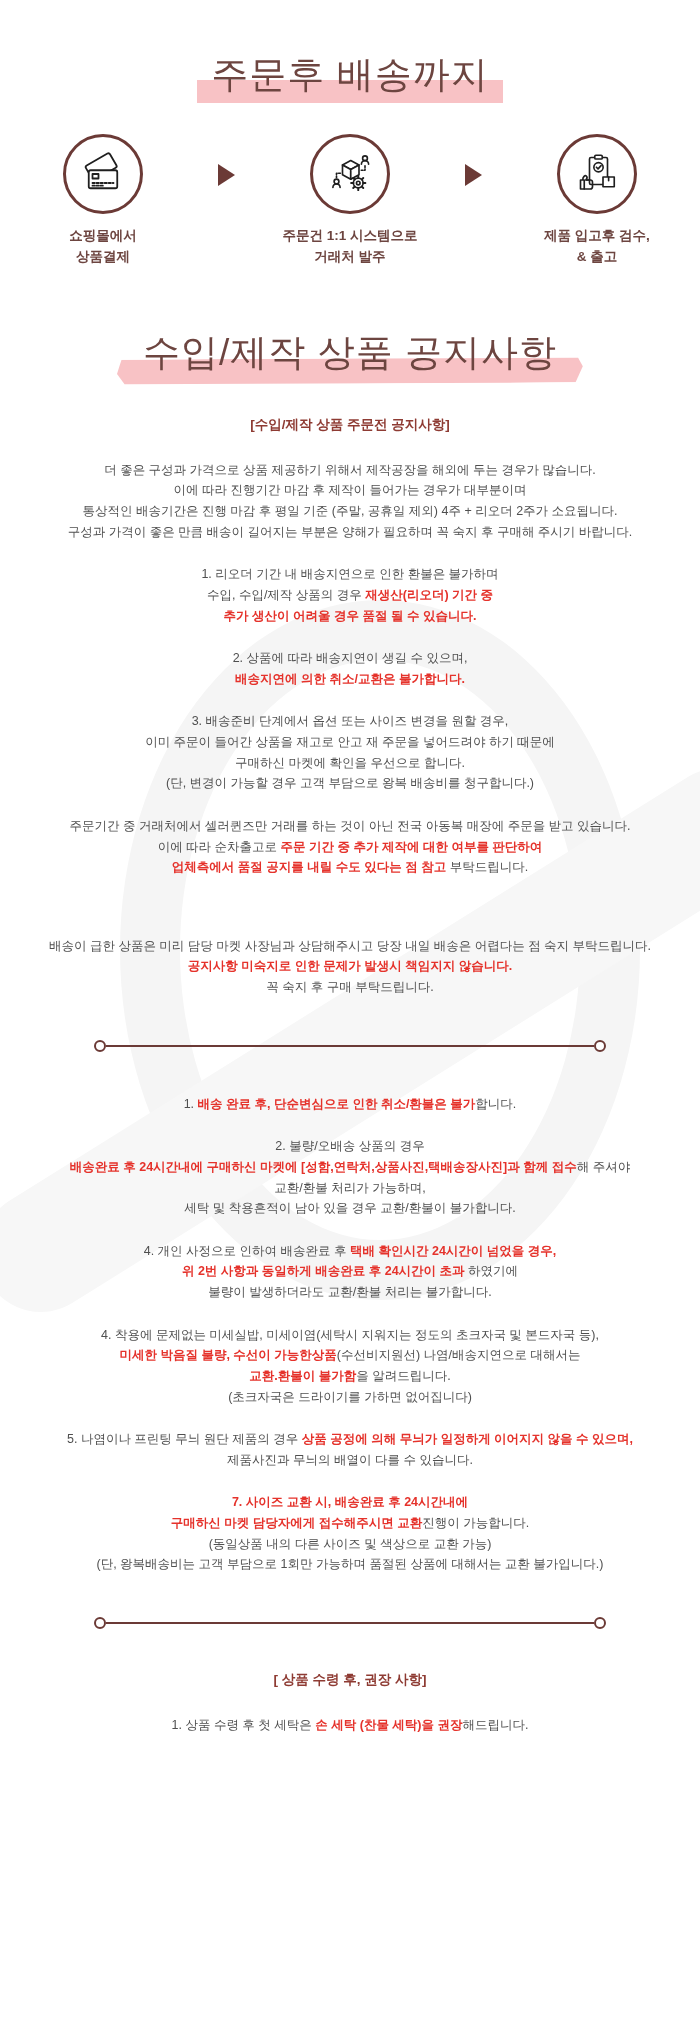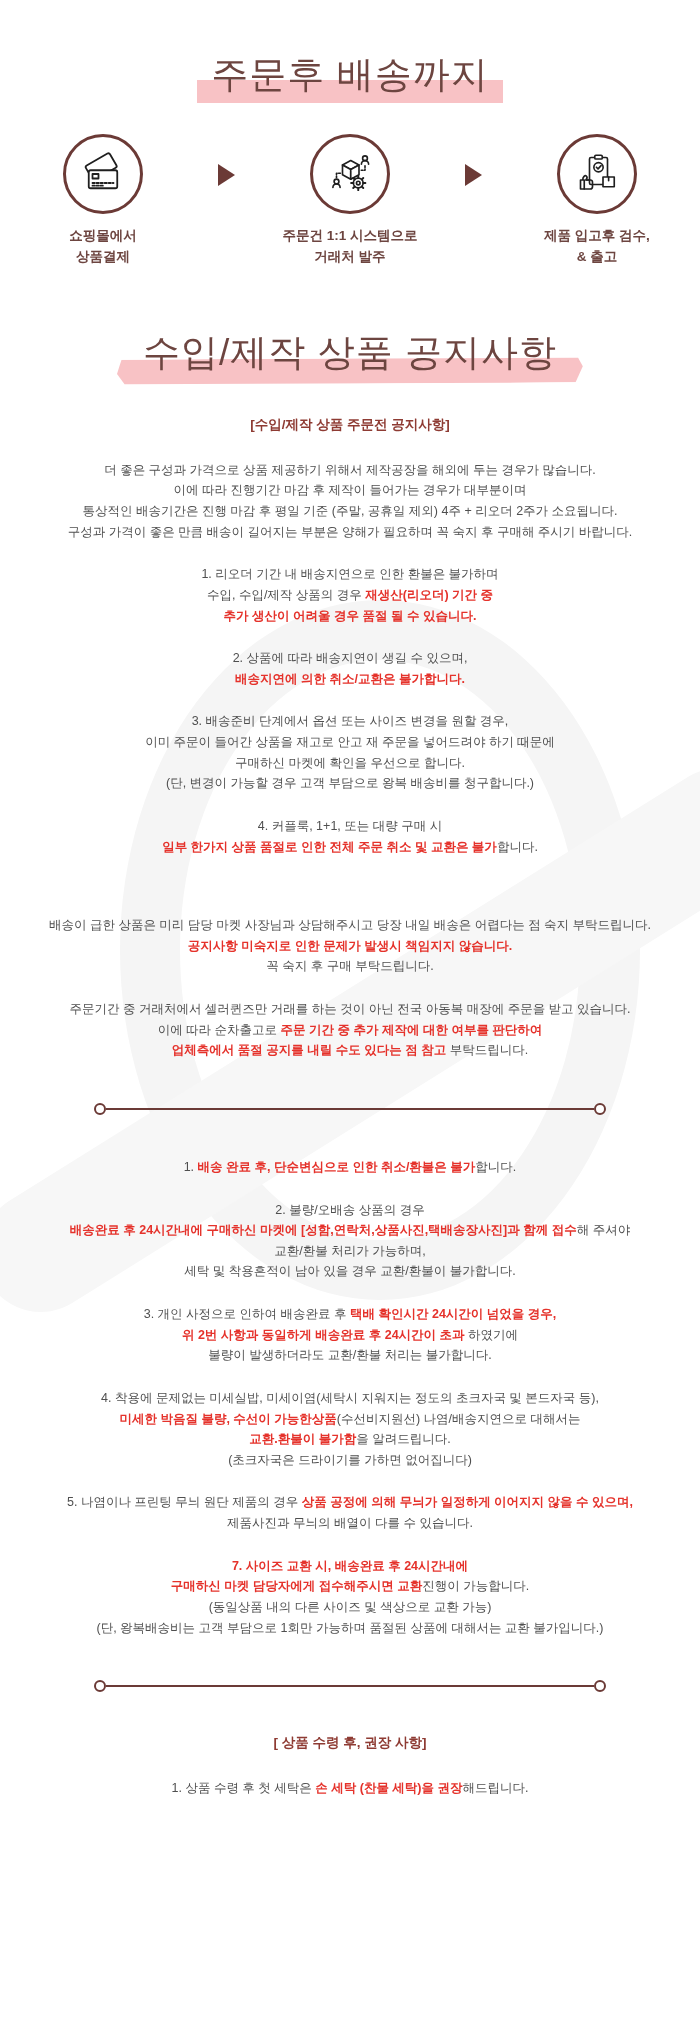--- a/index.html
+++ b/index.html
@@ -170,31 +170,30 @@
       <span class="big-title">수입/제작 상품 공지사항</span>
     </span>
   </div>
 
   <div class="sections">
       <div class="sec-heading">[수입/제작 상품 주문전 공지사항]</div>
       <p class="para"><span>더 좋은 구성과 가격으로 상품 제공하기 위해서 제작공장을 해외에 두는 경우가 많습니다.</span><br><span>이에 따라 진행기간 마감 후 제작이 들어가는 경우가 대부분이며</span><br><span>통상적인 배송기간은 진행 마감 후 평일 기준 (주말, 공휴일 제외) 4주 + 리오더 2주가 소요됩니다.</span><br><span>구성과 가격이 좋은 만큼 배송이 길어지는 부분은 양해가 필요하며 꼭 숙지 후 구매해 주시기 바랍니다.</span></p>
       <p class="para"><span>1. 리오더 기간 내 배송지연으로 인한 환불은 불가하며</span><br><span>수입, 수입/제작 상품의 경우 </span><span class="em">재생산(리오더) 기간 중</span><br><span class="em">추가 생산이 어려울 경우 품절 될 수 있습니다.</span></p>
       <p class="para"><span>2. 상품에 따라 배송지연이 생길 수 있으며,</span><br><span class="em">배송지연에 의한 취소/교환은 불가합니다.</span></p>
       <p class="para"><span>3. 배송준비 단계에서 옵션 또는 사이즈 변경을 원할 경우,</span><br><span>이미 주문이 들어간 상품을 재고로 안고 재 주문을 넣어드려야 하기 때문에</span><br><span>구매하신 마켓에 확인을 우선으로 합니다.</span><br><span>(단, 변경이 가능할 경우 고객 부담으로 왕복 배송비를 청구합니다.)</span></p>
-      <p class="para"><span>4. 커플룩, 1+1, 또는 대량 구매 시</span><br><span class="em">일부 한가지 상품 품절로 인한 전체 주문 취소 및 교환은 불가</span><span>합니다.</span></p>
+      <p class="para"><span>주문기간 중 거래처에서 셀러퀸즈만 거래를 하는 것이 아닌 전국 아동복 매장에 주문을 받고 있습니다.</span><br><span>이에 따라 순차출고로 </span><span class="em">주문 기간 중 추가 제작에 대한 여부를 판단하여</span><br><span class="em">업체측에서 품절 공지를 내릴 수도 있다는 점 참고</span><span> 부탁드립니다.</span></p>
       <p class="para gap-lg"><span>배송이 급한 상품은 미리 담당 마켓 사장님과 상담해주시고 당장 내일 배송은 어렵다는 점 숙지 부탁드립니다.</span><br><span class="em">공지사항 미숙지로 인한 문제가 발생시 책임지지 않습니다.</span><br><span>꼭 숙지 후 구매 부탁드립니다.</span></p>
-      <p class="para"><span>주문기간 중 거래처에서 셀러퀸즈만 거래를 하는 것이 아닌 전국 아동복 매장에 주문을 받고 있습니다.</span><br><span>이에 따라 순차출고로 </span><span class="em">주문 기간 중 추가 제작에 대한 여부를 판단하여</span><br><span class="em">업체측에서 품절 공지를 내릴 수도 있다는 점 참고</span><span> 부탁드립니다.</span></p>
       <div class="divider">
         <span class="dot"></span>
         <span class="line"></span>
         <span class="dot"></span>
       </div>
       <p class="para"><span>1. </span><span class="em">배송 완료 후, 단순변심으로 인한 취소/환불은 불가</span><span>합니다.</span></p>
       <p class="para"><span>2. 불량/오배송 상품의 경우</span><br><span class="em">배송완료 후 24시간내에 구매하신 마켓에 [성함,연락처,상품사진,택배송장사진]과 함께 접수</span><span>해 주셔야</span><br><span>교환/환불 처리가 가능하며,</span><br><span>세탁 및 착용흔적이 남아 있을 경우 교환/환불이 불가합니다.</span></p>
-      <p class="para"><span>3. 개인 사정으로 인하여 배송완료 후 </span><span class="em">택배 확인시간 24시간이 넘었을 경우,</span><br><span class="em">위 2번 사항과 동일하게 배송완료 후 24시간이 초과</span><span> 하였기에</span><br><span>불량이 발생하더라도 교환/환불 처리는 불가합니다.</span></p>
+      <p class="para"><span>4. 개인 사정으로 인하여 배송완료 후 </span><span class="em">택배 확인시간 24시간이 넘었을 경우,</span><br><span class="em">위 2번 사항과 동일하게 배송완료 후 24시간이 초과</span><span> 하였기에</span><br><span>불량이 발생하더라도 교환/환불 처리는 불가합니다.</span></p>
       <p class="para"><span>4. 착용에 문제없는 미세실밥, 미세이염(세탁시 지워지는 정도의 초크자국 및 본드자국 등),</span><br><span class="em">미세한 박음질 불량, 수선이 가능한상품</span><span>(수선비지원선) 나염/배송지연으로 대해서는</span><br><span class="em">교환.환불이 불가함</span><span>을 알려드립니다.</span><br><span>(초크자국은 드라이기를 가하면 없어집니다)</span></p>
       <p class="para"><span>5. 나염이나 프린팅 무늬 원단 제품의 경우 </span><span class="em">상품 공정에 의해 무늬가 일정하게 이어지지 않을 수 있으며,</span><br><span>제품사진과 무늬의 배열이 다를 수 있습니다.</span></p>
       <p class="para"><span class="em">7. 사이즈 교환 시, 배송완료 후 24시간내에</span><br><span class="em">구매하신 마켓 담당자에게 접수해주시면 교환</span><span>진행이 가능합니다.</span><br><span>(동일상품 내의 다른 사이즈 및 색상으로 교환 가능)</span><br><span>(단, 왕복배송비는 고객 부담으로 1회만 가능하며 품절된 상품에 대해서는 교환 불가입니다.)</span></p>
       <div class="divider">
         <span class="dot"></span>
         <span class="line"></span>
         <span class="dot"></span>
       </div>
       <div class="sec-heading">[ 상품 수령 후, 권장 사항]</div>
       <p class="para"><span>1. 상품 수령 후 첫 세탁은 </span><span class="em">손 세탁 (찬물 세탁)을 권장</span><span>해드립니다.</span></p>

